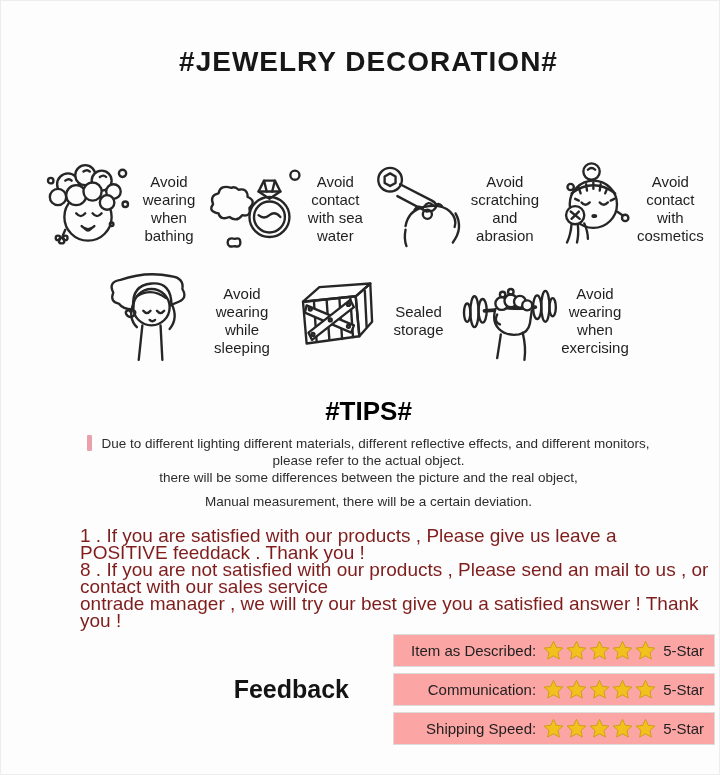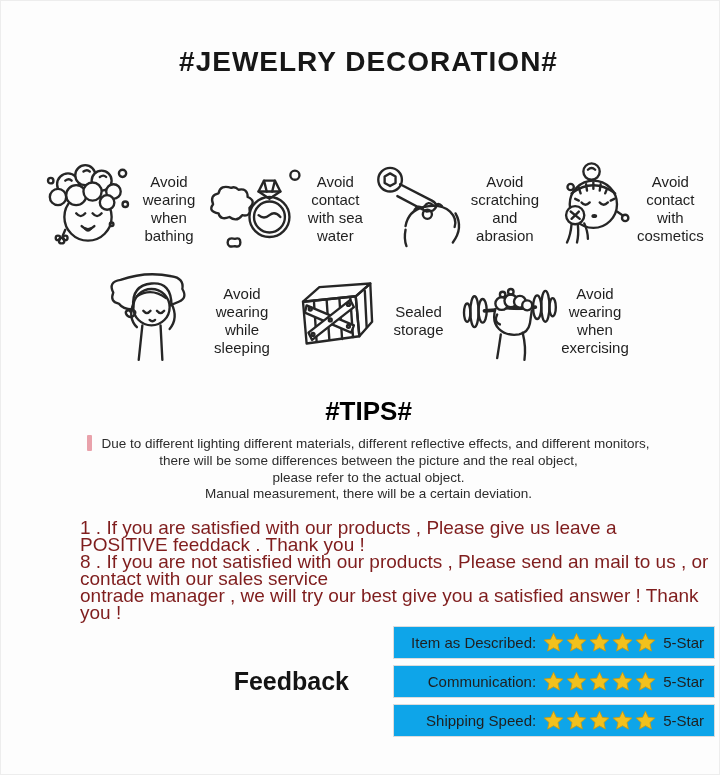--- a/index.html
+++ b/index.html
@@ -21,30 +21,30 @@
   .icon-box { height:102px; display:flex; align-items:center; justify-content:center; }
   .icon-box svg { width:100px; height:100px; }
   .doodle { stroke:#262626; stroke-width:2.6; fill:none; stroke-linecap:round; stroke-linejoin:round; }
   .caption {
     margin-top:4px; height:38px; display:flex; flex-direction:column;
     justify-content:center; text-align:center; font-size:15px; line-height:18px; color:#1f1f1f;
   }
   .tips-heading { margin:26px 0 0; text-align:center; font-size:26px; font-weight:700; color:#000000; }
   .tips-para { margin-top:8px; text-align:center; font-size:13.5px; line-height:17px; color:#2d2d2d; }
   .accent-bar { display:inline-block; width:5px; height:16px; margin-right:9px; vertical-align:-3px; border-radius:1px; }
-  .manual-line { text-align:center; font-size:13.5px; color:#2d2d2d; }
+  .manual-line { margin-top:8px; text-align:center; font-size:13.5px; color:#2d2d2d; }
   .notes { margin-top:18px; padding:0 10px 0 62px; font-size:19px; line-height:17px; color:#7f1d1d; }
   .feedback {
     margin-top:5px; display:flex; align-items:center; justify-content:flex-end;
     gap:44px; padding-right:4px;
   }
   .feedback-heading { font-size:25px; font-weight:700; color:#141414; }
   .feedback-rows { display:flex; flex-direction:column; gap:6px; }
   .feedback-row {
-    box-sizing:border-box; width:322px; height:33px; background:#0ea5e9;
+    box-sizing:border-box; width:322px; height:33px; background:#fca5a5;
     border:1px solid #dcdcdc; display:flex; align-items:center;
     justify-content:flex-end; padding:0 10px;
   }
   .fb-label { font-size:15px; color:#1f1f1f; margin-right:7px; white-space:nowrap; }
   .stars { display:flex; align-items:center; gap:2px; }
   .stars svg { width:21px; height:21px; display:block; }
   .fb-rating { font-size:15px; color:#1f1f1f; margin-left:7px; white-space:nowrap; }
 </style>
 </head>
 <body>
@@ -244,22 +244,22 @@
       </div>
     </div>
   </div>
 
   <h2 class="tips-heading">#TIPS#</h2>
 
   <div class="tips-para">
     <div>
       <span class="accent-bar" style="background: rgb(233, 162, 171);"></span><span>Due to different lighting different materials, different reflective effects, and different monitors,</span>
     </div>
+    <div>please refer to the actual object.</div>
     <div>there will be some differences between the picture and the real object,</div>
-    <div>please refer to the actual object.</div>
   </div>
 
   <div class="manual-line">Manual measurement, there will be a certain deviation.</div>
 
   <div class="notes">
     <div>1 . If you are satisfied with our products , Please give us leave a POSITIVE feeddack . Thank you !</div>
     <div>8 . If you are not satisfied with our products , Please send an mail to us , or contact with our sales service</div>
     <div>ontrade manager , we will try our best give you a satisfied answer ! Thank you !</div>
   </div>
 

